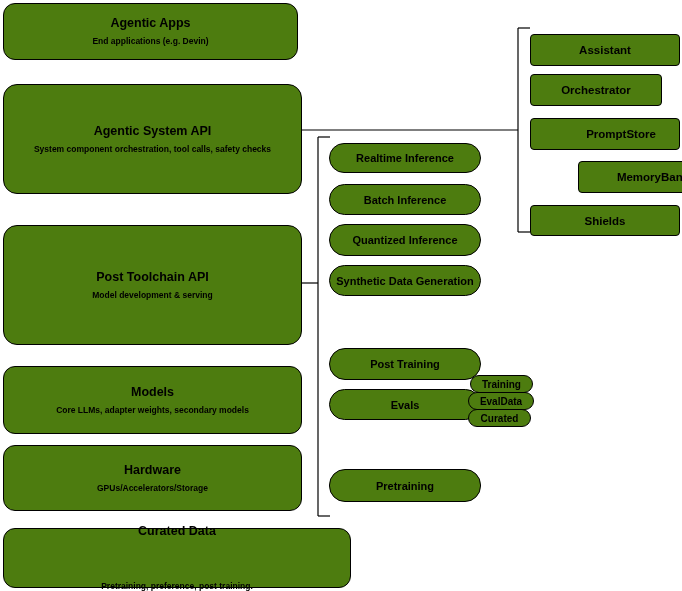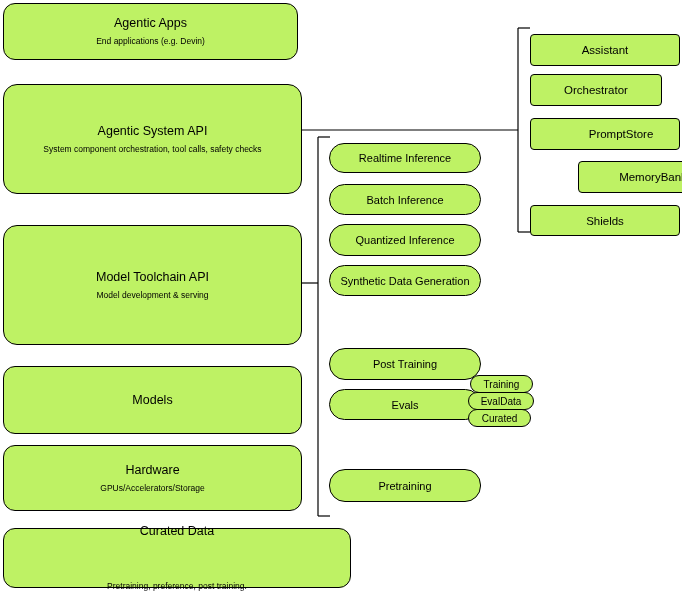--- a/index.html
+++ b/index.html
@@ -18,26 +18,27 @@
   #stage {
     position: absolute;
     left: 0; top: 0;
     width: 682px;
     height: 591px;
   }
   .node {
     position: absolute;
     box-sizing: border-box;
     border: 1px solid #000000;
-    background: #bef264;
+    background: #4d7c0f;
     display: flex;
     flex-direction: column;
     align-items: center;
     justify-content: center;
     text-align: left;
+    font-weight: bold;
   }
   .layer {
     border-radius: 12px;
   }
   .layer .title {
     font-size: 12.5px;
     line-height: 1.2;
   }
   .layer .sub {
     font-size: 8.5px;
@@ -89,26 +90,27 @@
     <div class="title">Agentic Apps</div>
     <div class="sub">End applications (e.g. Devin)</div>
   </div>
 
   <div class="node layer api" style="left:3px;top:84px;width:299px;height:110px;">
     <div class="title">Agentic System API</div>
     <div class="sub">System component orchestration, tool calls, safety checks</div>
   </div>
 
   <div class="node layer api" style="left:3px;top:225px;width:299px;height:120px;">
-    <div class="title">Model Toolchain API</div>
+    <div class="title">Post Toolchain API</div>
     <div class="sub">Model development &amp; serving</div>
   </div>
 
   <div class="node layer" style="left:3px;top:366px;width:299px;height:68px;">
     <div class="title">Models</div>
+    <div class="sub">Core LLMs, adapter weights, secondary models</div>
   </div>
 
   <div class="node layer" style="left:3px;top:445px;width:299px;height:66px;">
     <div class="title">Hardware</div>
     <div class="sub">GPUs/Accelerators/Storage</div>
   </div>
 
   <div class="node layer" style="left:3px;top:528px;width:348px;height:60px;gap:37px;">
     <div class="title">Curated Data</div>
     <div class="sub">Pretraining, preference, post training.</div>

